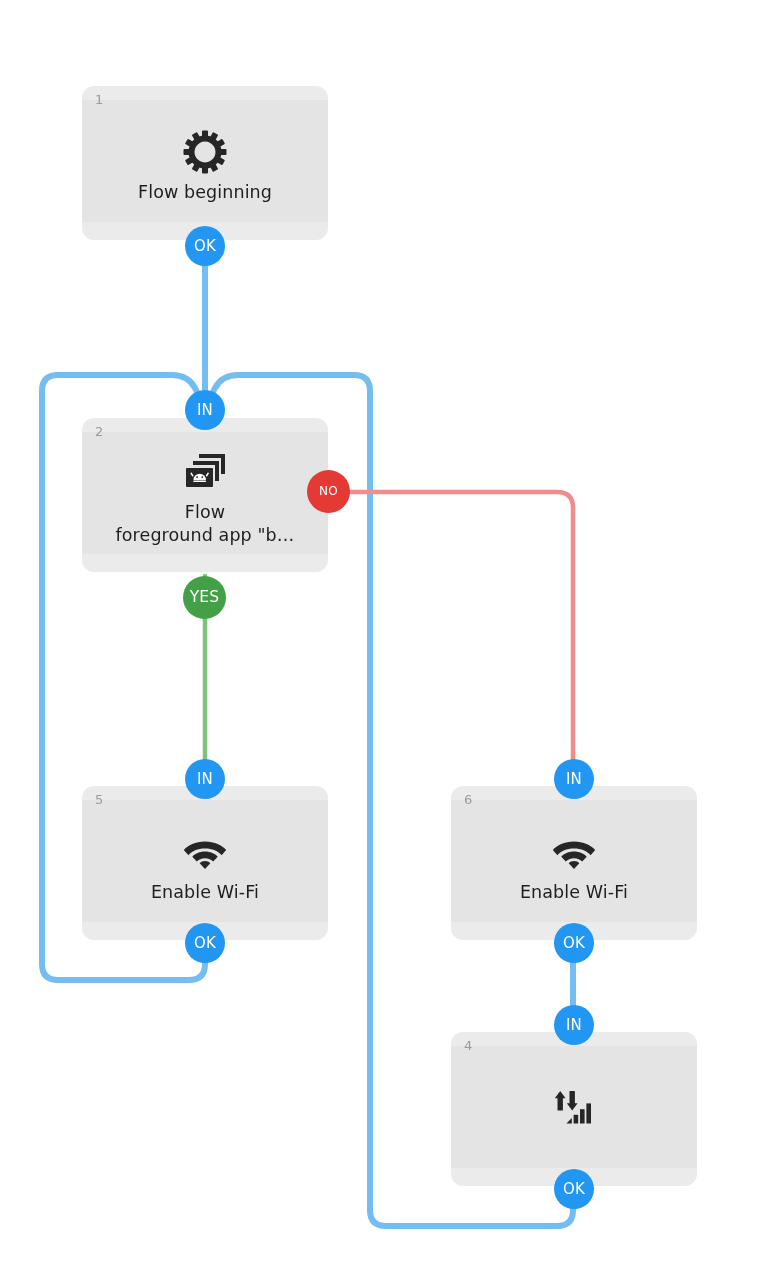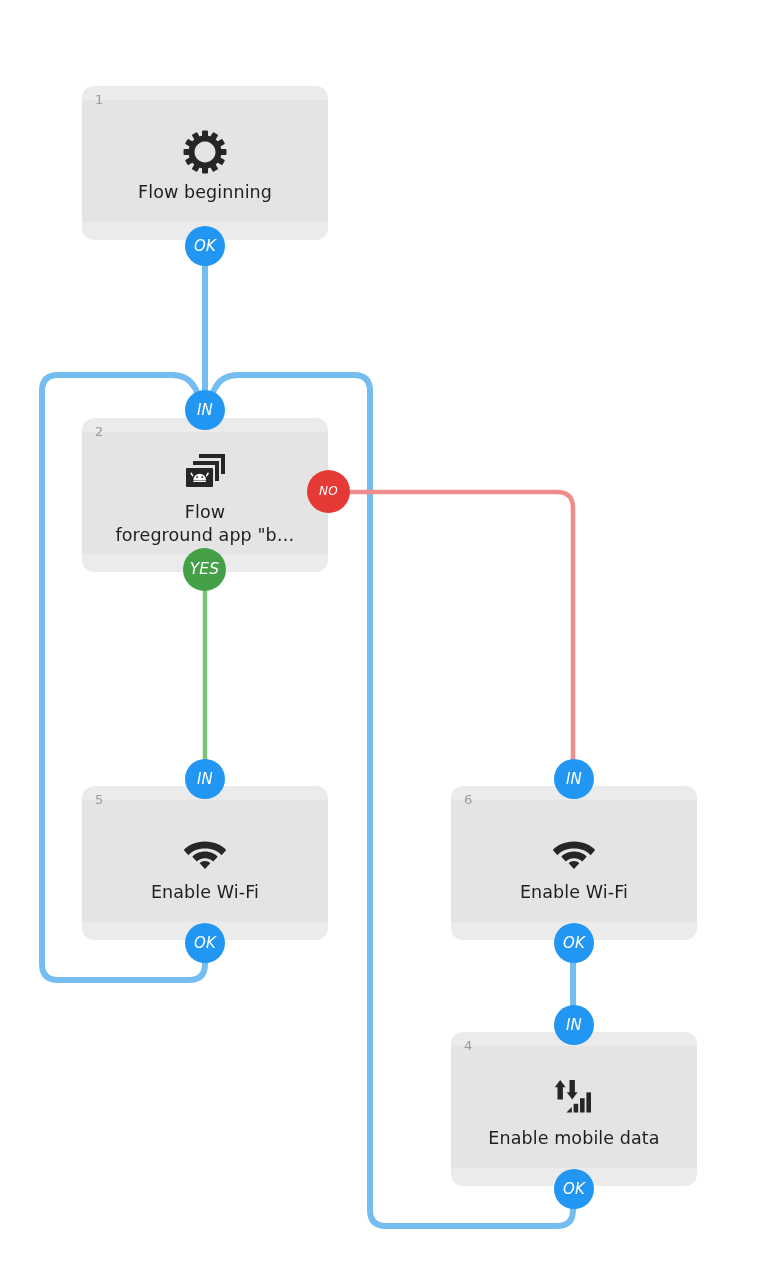--- a/index.html
+++ b/index.html
@@ -100,21 +100,20 @@
     border-radius: 50%;
     display: flex;
     align-items: center;
     justify-content: center;
     color: #ffffff;
     font-family: "DejaVu Sans", sans-serif;
     font-size: 15px;
     line-height: 15px;
     letter-spacing: 0.2px;
     user-select: none;
-    font-style: italic;
   }
   .port.blue   { background: #2196f3; }
   .port.green  { background: #43a047; }
   .port.red    { background: #e53935; }
   .port.sz-in  { width: 40px; height: 40px; font-size: 15px; text-align: right; }
   .port.sz-out { width: 40px; height: 40px; font-size: 15px; }
   .port.sz-yes { width: 43px; height: 43px; font-size: 15.5px; }
   .port.sz-no  { width: 43px; height: 43px; font-size: 12px; }
 </style>
 </head>
@@ -196,21 +195,21 @@
             </g>
           </g>
         </svg>
       </div>
       <div class="node-label">Flow
 foreground app "b…</div>
     </div>
   </div>
   <div class="port blue sz-in" style="left:185px; top:390px;">IN</div>
   <div class="port red sz-no" style="left:307px; top:470px;">NO</div>
-  <div class="port green sz-yes" style="left:183px; top:548px;">YES</div>
+  <div class="port green sz-yes" style="left:183px; top:576px;">YES</div>
 
   <div class="node" style="left:82px; top:786px; width:246px; height:154px;">
     <div class="node-body"></div>
     <div class="node-index">5</div>
     <div class="node-inner">
       <div class="node-icon">
         <svg width="44" height="34" viewBox="0 0 44 34">
           <g fill="#262626">
             <path d="M22 6.6 C31.4 6.6 39.2 10.4 43.2 15.1 L38.6 20.2
                      C35.3 16.3 29.2 13.6 22 13.6 C14.8 13.6 8.7 16.3 5.4 20.2
@@ -265,19 +264,18 @@
 
             <path d="M21.2 22.5 L15.8 15.3 H18.5 V3 H23.9 V15.3 H26.6 Z"></path>
 
             <path d="M15.4 35.5 L20.8 30.1 V35.5 Z"></path>
             <rect x="22.6" y="26.8" width="4.6" height="8.7"></rect>
             <rect x="29" y="21.2" width="4.6" height="14.3"></rect>
             <rect x="35.4" y="15.4" width="4.6" height="20.1"></rect>
           </g>
         </svg>
       </div>
-      <div class="node-label">Enable mobile data</div>
     </div>
   </div>
   <div class="port blue sz-in" style="left:554px; top:1005px;">IN</div>
   <div class="port blue sz-out" style="left:554px; top:1169px;">OK</div>
 
 </div>
 
 </body></html>

